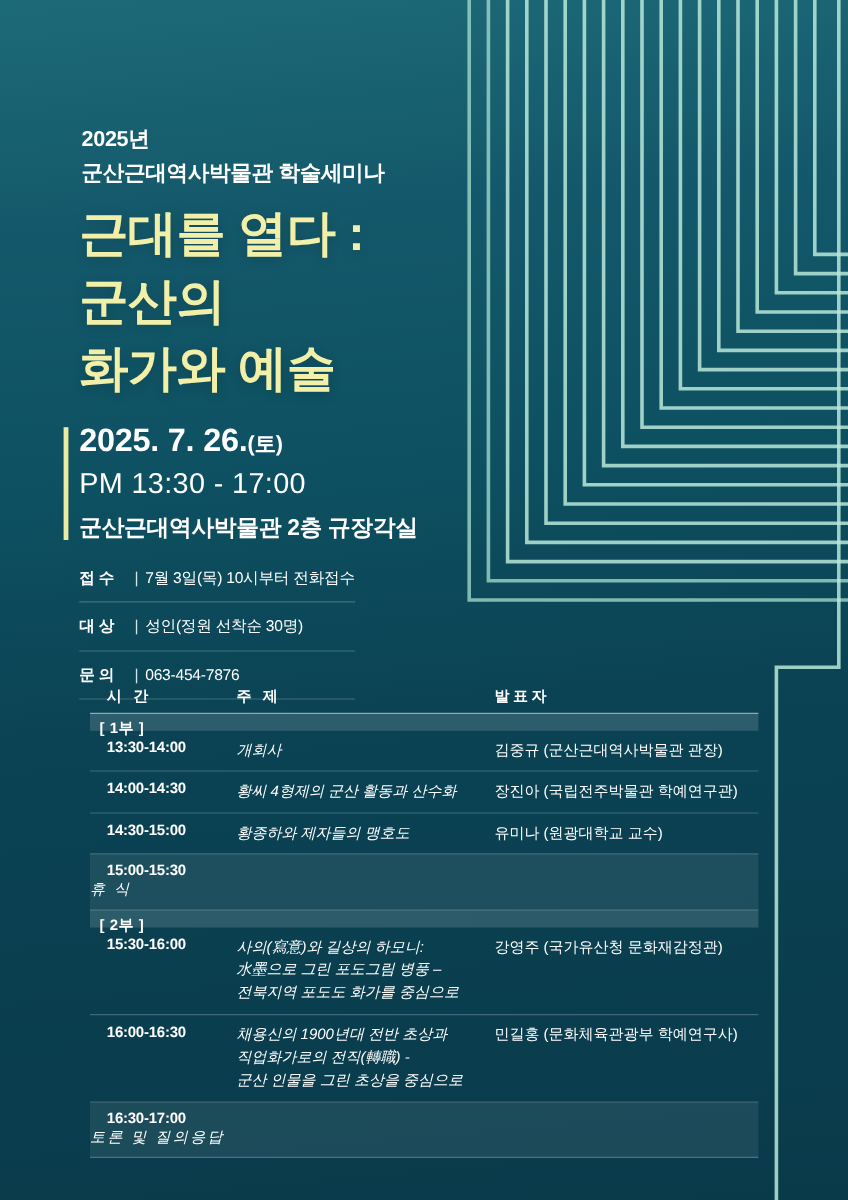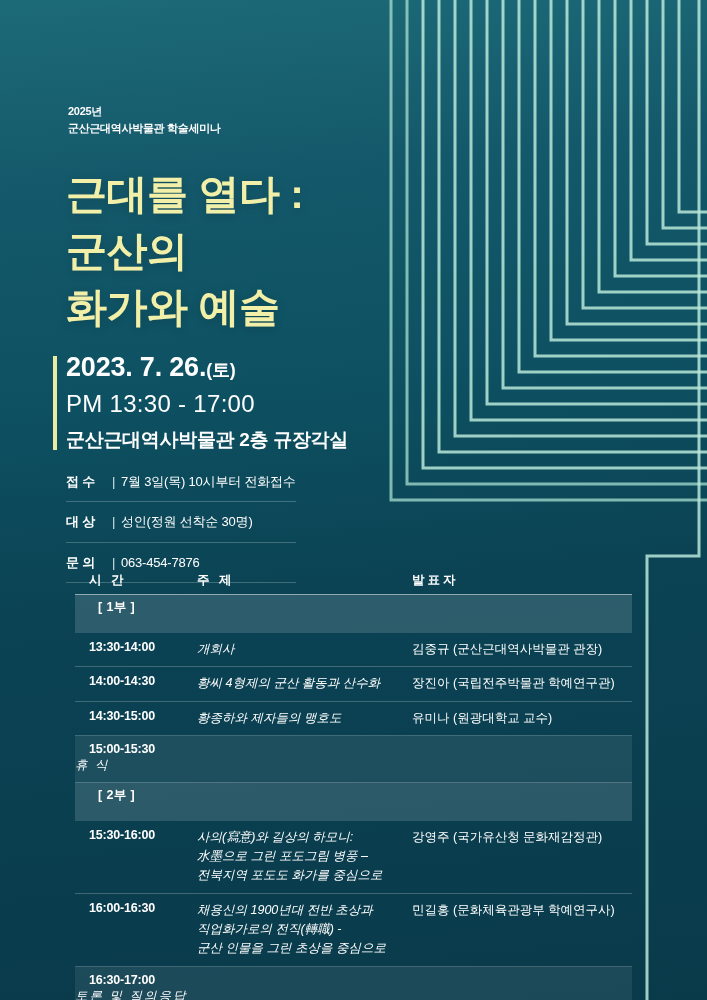--- a/index.html
+++ b/index.html
@@ -35,21 +35,21 @@
     position: relative;
     z-index: 5;
   }
 
   
   .kicker {
     position: absolute;
     left: 68px;
     top: 103px;
     color: #ffffff;
-    font-size: 11px;
+    font-size: 18px;
     line-height: 1.55;
     font-weight: 700;
     letter-spacing: -0.3px;
   }
   .kicker div { white-space: nowrap; }
 
   .title {
     position: absolute;
     left: 66px;
     top: 166px;
@@ -141,24 +141,24 @@
     border-bottom: 1px solid rgba(255,255,255,0.55);
     font-weight: 700;
     letter-spacing: 3px;
     font-size: 12.5px;
   }
   .c-time { width: 122px; padding-left: 14px; box-sizing: border-box; }
   .c-topic { width: 215px; }
   .c-speaker { flex: 1; }
 
   .sect {
-    height: 38px;
+    height: 14px;
     line-height: 25px;
     background: rgba(255,255,255,0.14);
-    padding-left: 23px;
+    padding-left: 8px;
     font-weight: 700;
     font-size: 12.5px;
     box-sizing: border-box;
     letter-spacing: 0.4px;
   }
   .row {
     display: flex;
     align-items: flex-start;
     border-bottom: 1px solid rgba(255,255,255,0.22);
     padding: 7px 0 7px 0;
@@ -225,21 +225,21 @@
 
     <div class="title">
       <div>근대를 열다 :</div>
       <div>군산의</div>
       <div>화가와 예술</div>
     </div>
 
     <div class="datewrap">
       <div class="bar"></div>
       <div class="dline1">
-        <span>2023. 7. 26.</span><span class="sm">(토)</span>
+        <span>2025. 7. 26.</span><span class="sm">(토)</span>
       </div>
       <div class="dline2">PM 13:30 - 17:00</div>
       <div class="dline3">군산근대역사박물관 2층 규장각실</div>
     </div>
 
     <div class="info">
       <div class="row">
         <span class="lbl">접  수</span>
           <span class="sep">|</span>
           <span class="val">7월 3일(목) 10시부터 전화접수</span>

